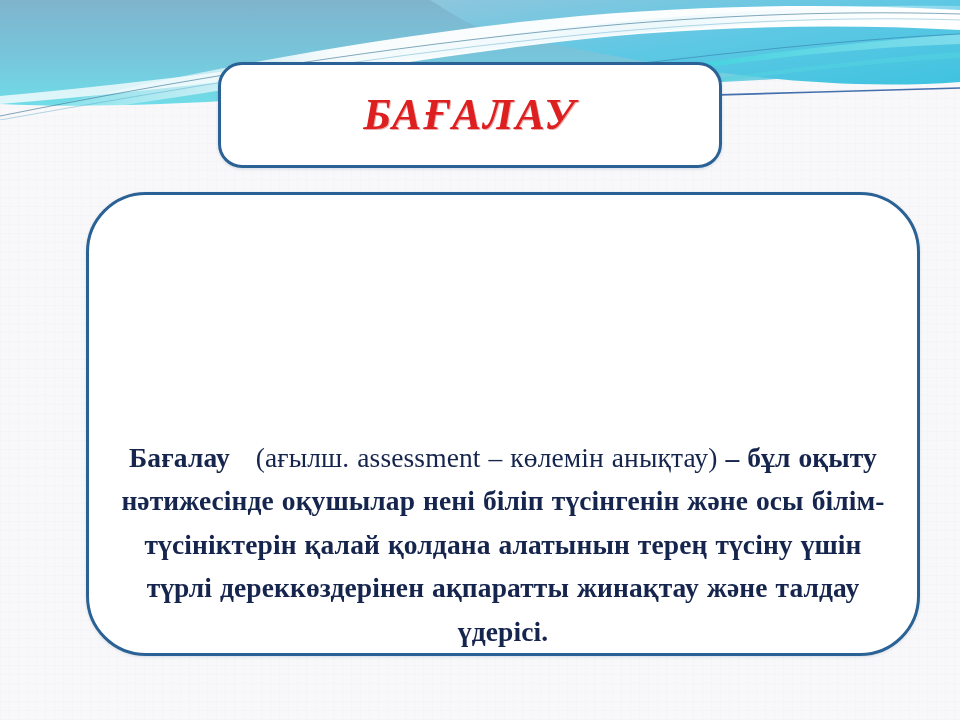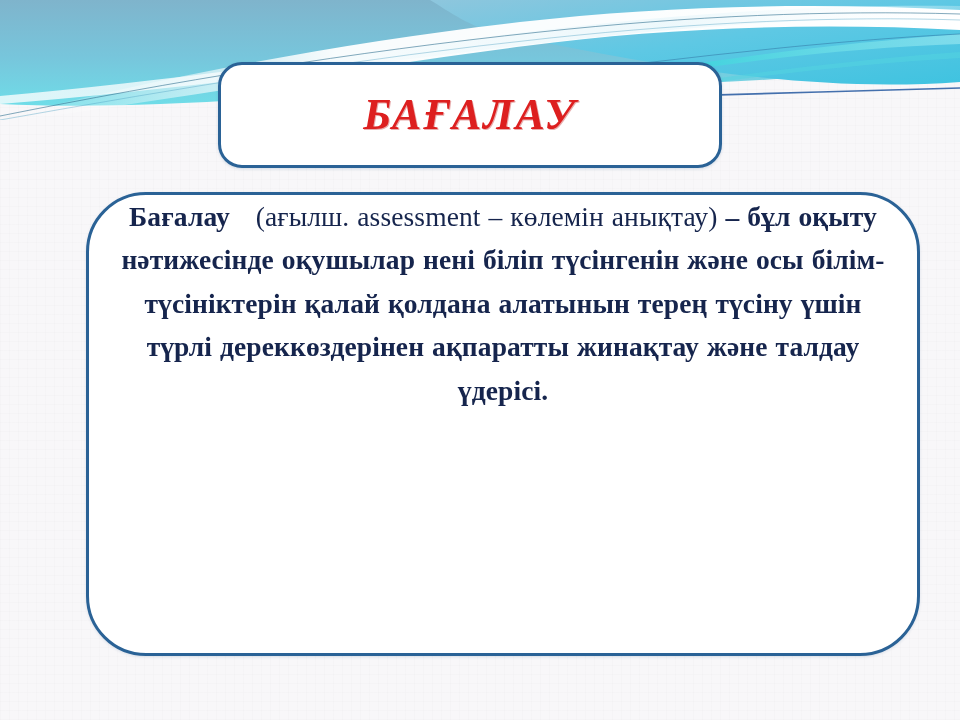--- a/index.html
+++ b/index.html
@@ -77,21 +77,21 @@
     position: absolute;
     left: 86px;
     top: 192px;
     width: 834px;
     height: 464px;
     box-sizing: border-box;
     background: #ffffff;
     border: 3px solid #2a6296;
     border-radius: 60px;
     display: flex;
-    align-items: flex-start;
+    align-items: flex-end;
     justify-content: center;
     box-shadow: 0 1px 3px rgba(40,90,140,0.15);
   }
 
   #body-paragraph {
     width: 770px;
     margin: 0;
     padding: 0 8px;
     text-align: center;
     color: #16254d;

